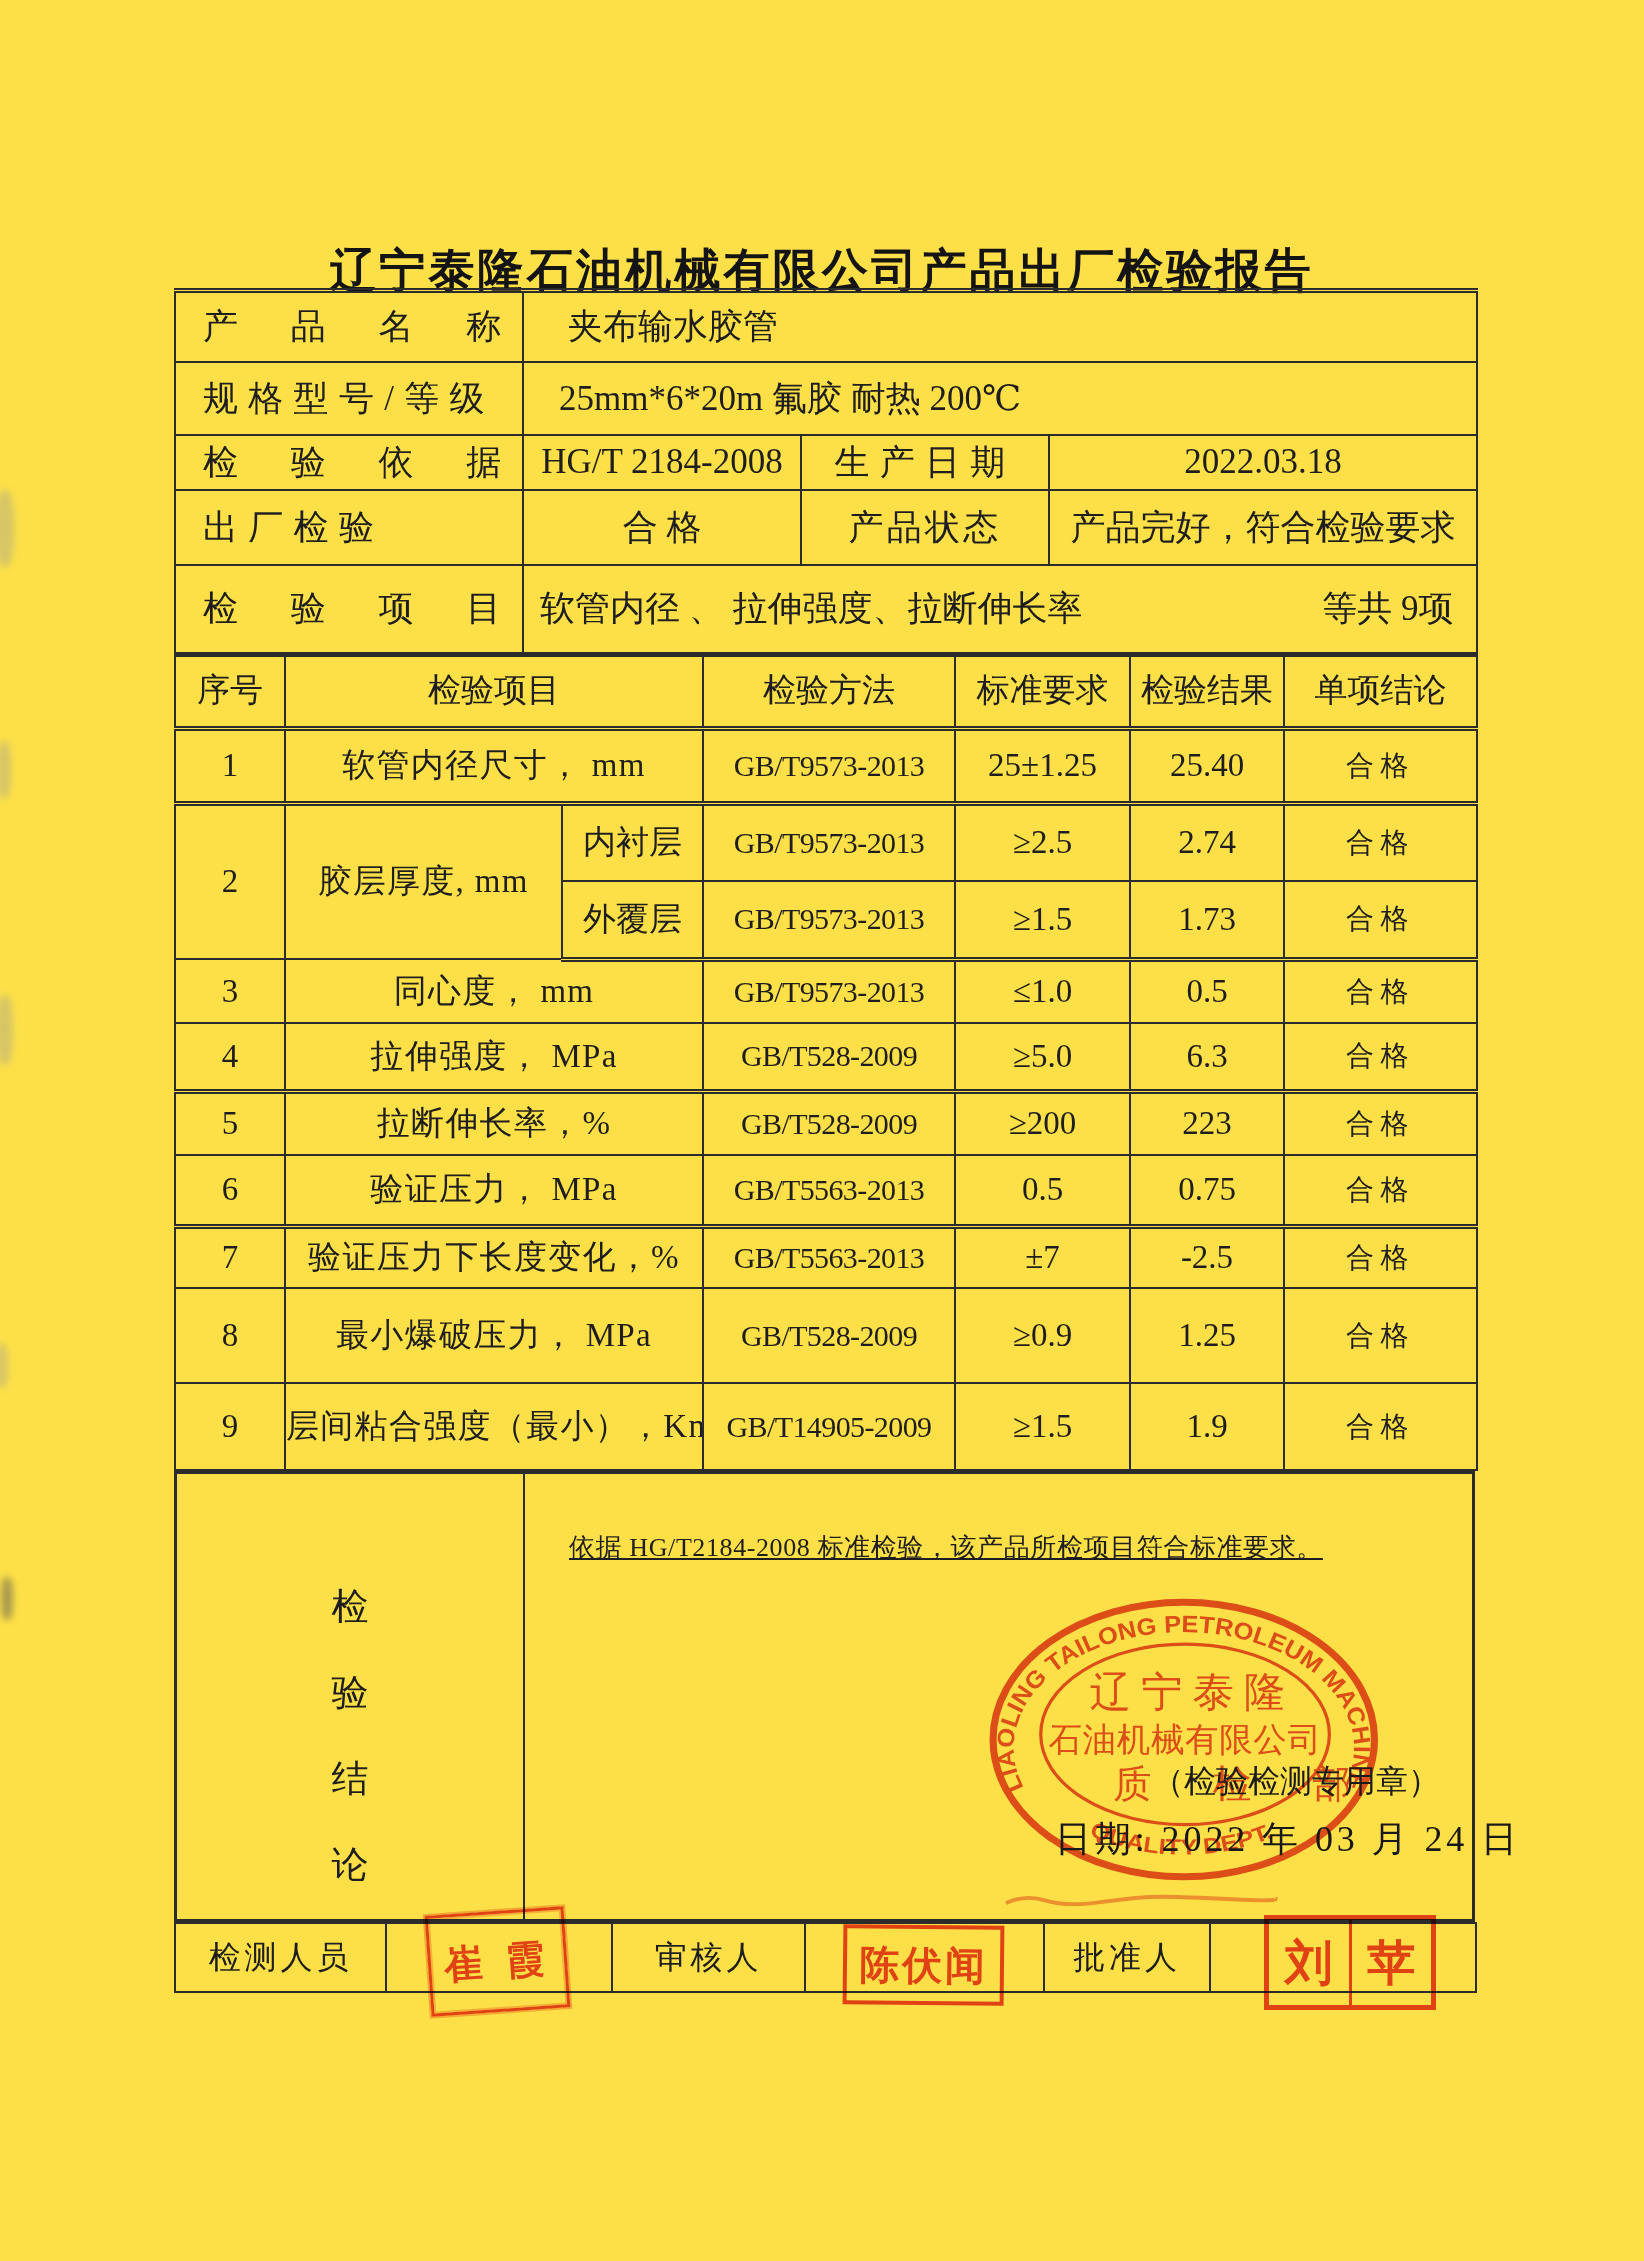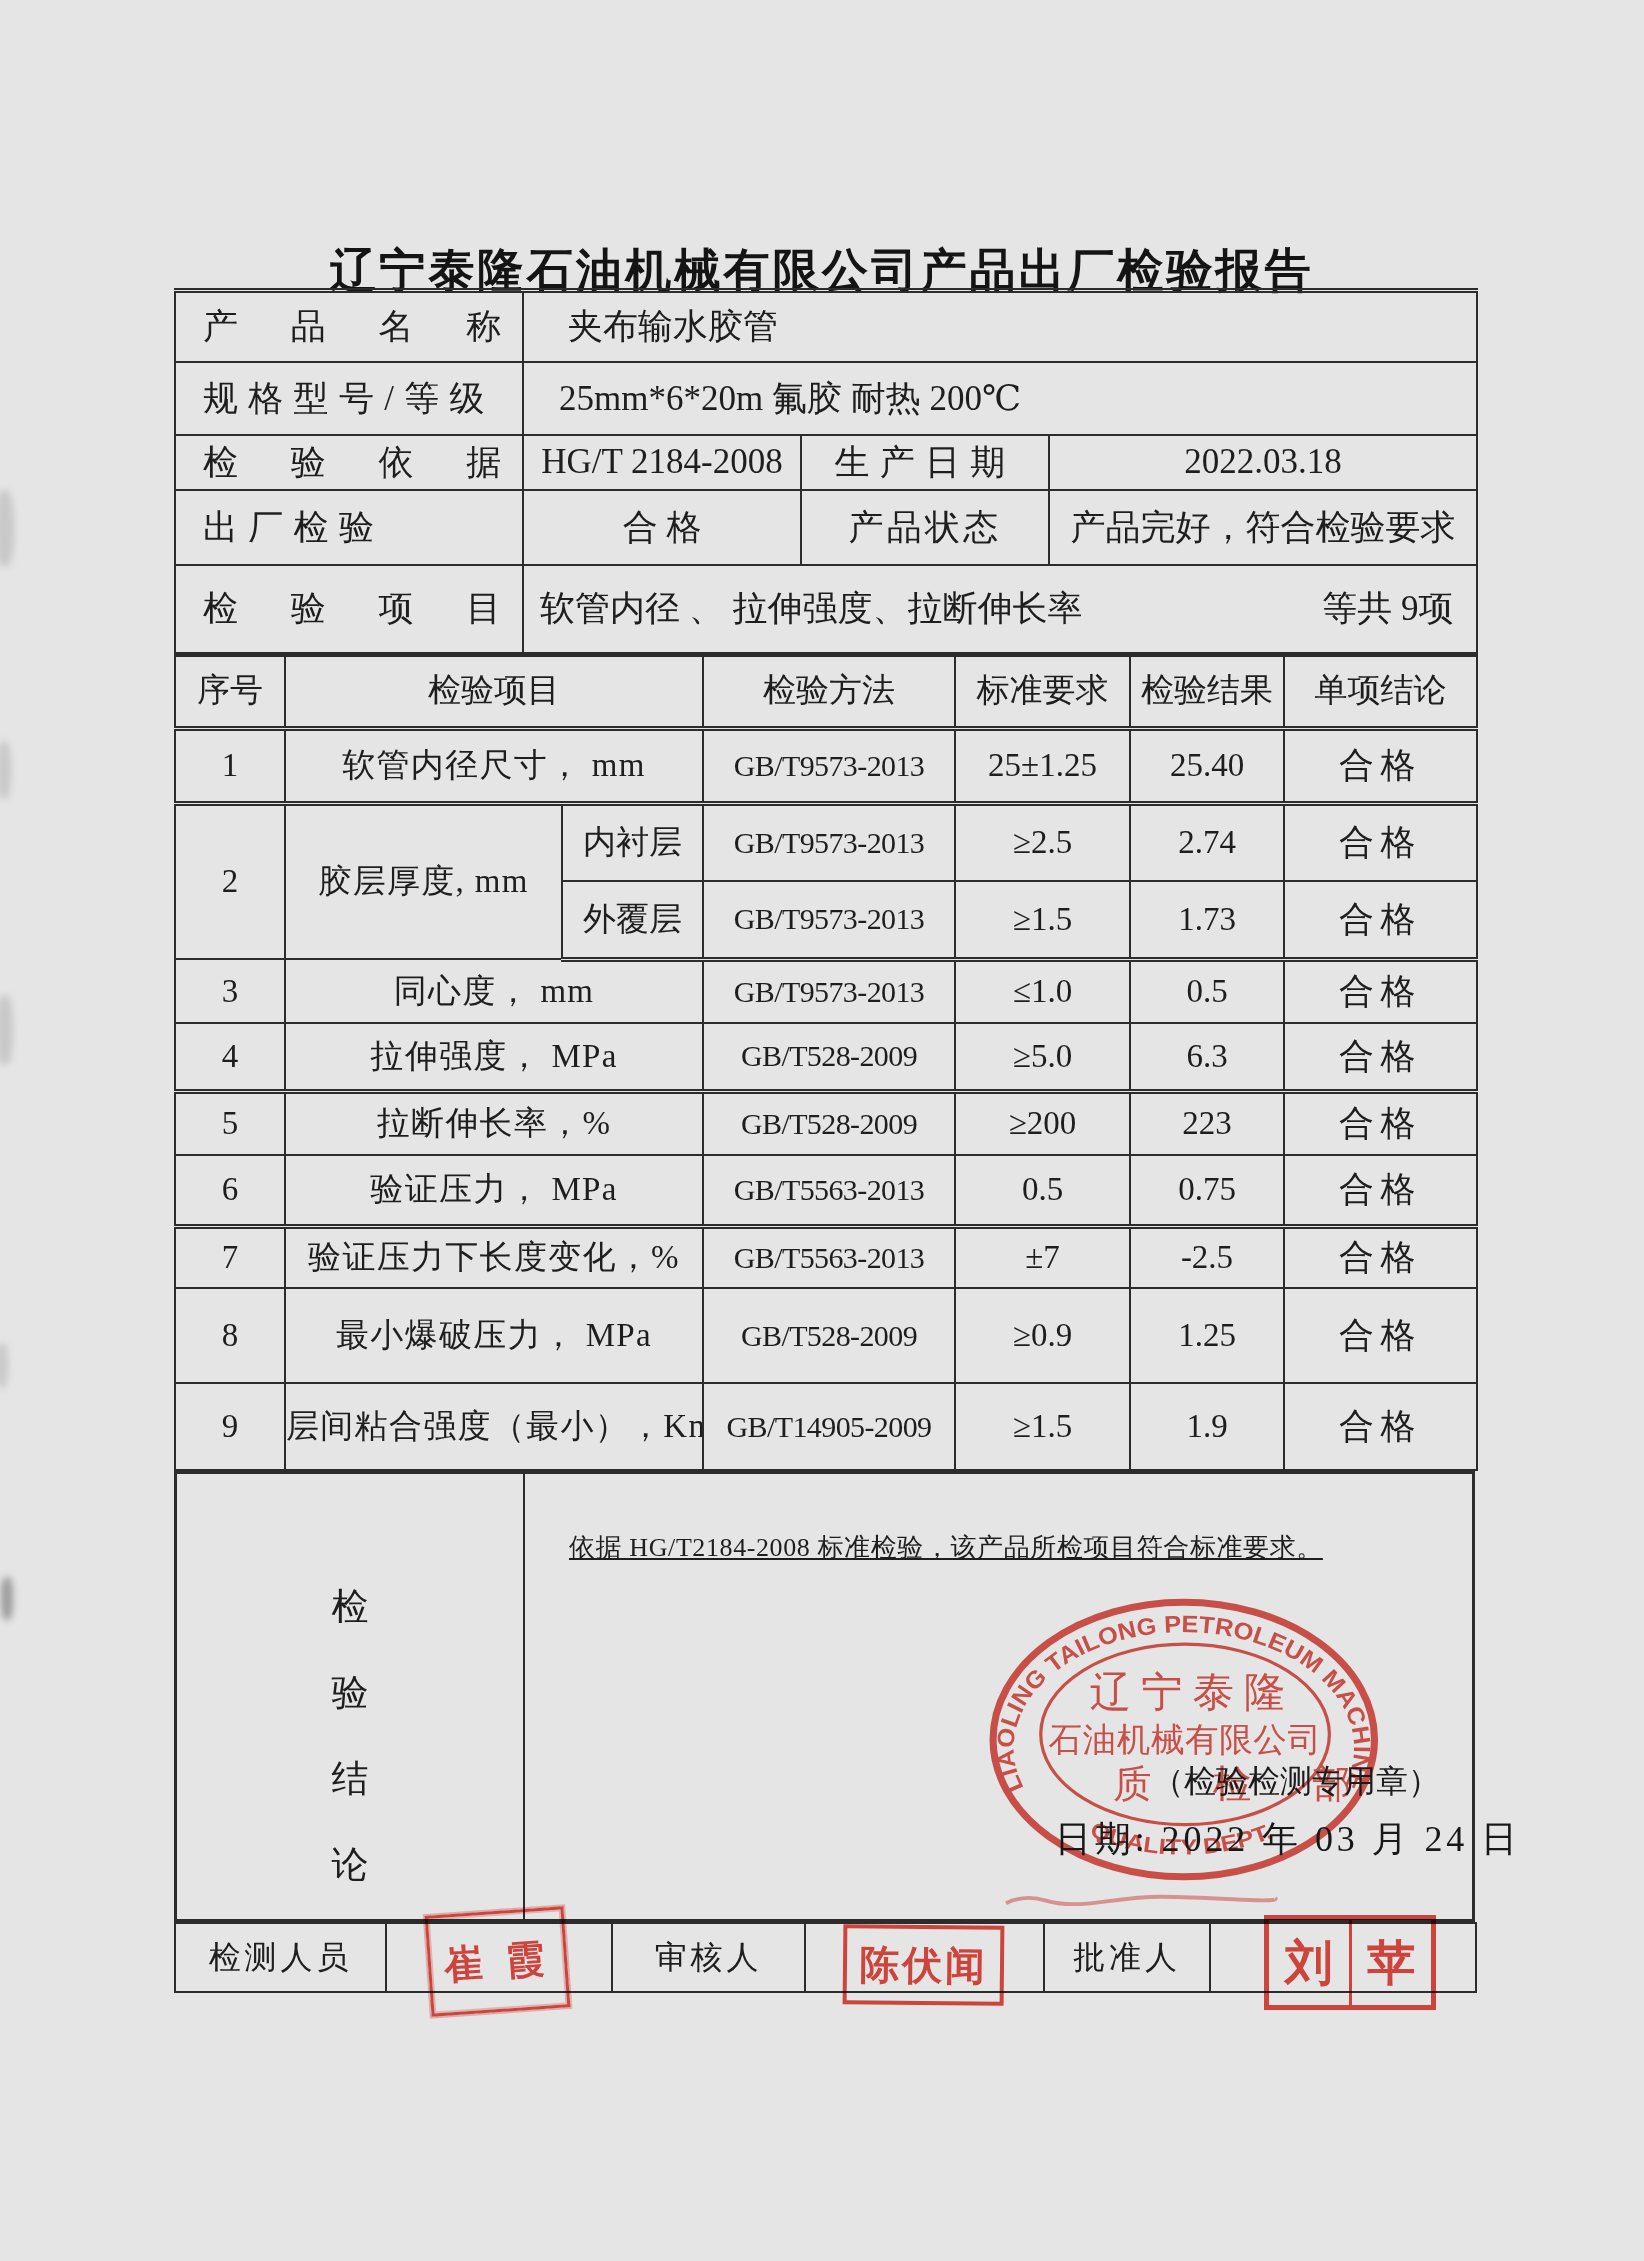--- a/index.html
+++ b/index.html
@@ -1,16 +1,16 @@
 <!DOCTYPE html>
 <html style="font-size:10.3px"><head>
 <meta charset="utf-8">
 <style>
   html,body{margin:0;padding:0;background:#8a8a8a;}
-  .page{position:relative;width:1644px;height:2261px;background:#e5e5e5;
+  .page{position:relative;width:1644px;height:2261px;background:#fde047;
         font-family:"Liberation Serif","DejaVu Serif",serif;color:#1e1e1e;overflow:hidden;}
   
   .title{position:absolute;left:0;top:240px;width:100%;text-align:center;
          font-family:"Liberation Sans","DejaVu Sans",sans-serif;
          font-weight:bold;font-size:46px;letter-spacing:3.2px;color:#141414;}
   
   table{border-collapse:collapse;table-layout:fixed;position:absolute;background:transparent;}
   td{border:2.6px solid #2c2c2c;text-align:center;vertical-align:middle;
      font-size:33px;padding:0;overflow:hidden;white-space:nowrap;}
   .t-info{left:174px;top:288px;width:1301px;}
@@ -22,21 +22,21 @@
   td.vleft{text-align:left;padding-left:44px;}
   td.vleft2{text-align:left;padding-left:35px;}
   tr.dblb td{border-bottom:5.8px double #2c2c2c;}
   tr.dblt td{border-top:5.8px double #2c2c2c;}
   .items-flex{display:flex;justify-content:space-between;align-items:center;padding:0 22.5px 0 16px;}
   
   .t-main{left:174px;top:653px;width:1301px;}
   .t-main td{font-size:33px;}
   .t-main td.method{font-size:30px;letter-spacing:-0.6px;}
   .t-main td.item{letter-spacing:1.3px;}
-  .t-main td.verdict{letter-spacing:6.4px;font-size:35px;}
+  .t-main td.verdict{letter-spacing:6.4px;font-size:28px;}
   
   .concl{position:absolute;left:174px;top:1471px;width:1301px;height:451px;
          border:3.2px solid #2c2c2c;box-sizing:border-box;display:flex;}
   .concl-label{width:348px;border-right:2.6px solid #2c2c2c;box-sizing:border-box;
                display:flex;flex-direction:column;align-items:center;
                padding-top:108px;gap:36px;font-size:37px;}
   .concl-body{flex:1;position:relative;}
   .concl-text{margin:33px 35px 0 13px;font-size:26px;line-height:81px;
               text-indent:31px;white-space:normal;letter-spacing:0.6px;text-decoration:underline;}
   

